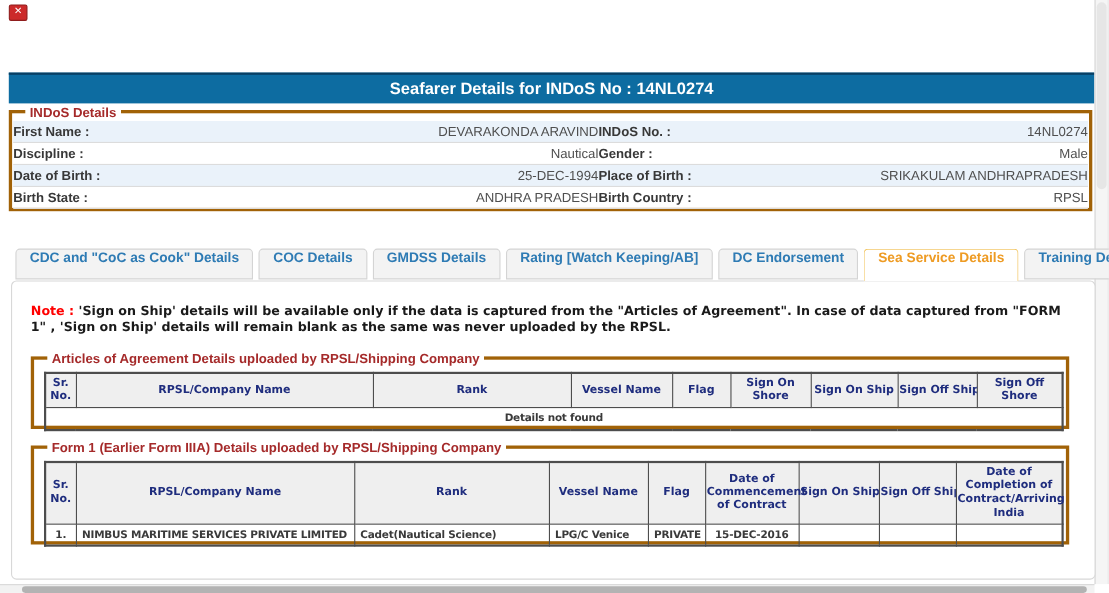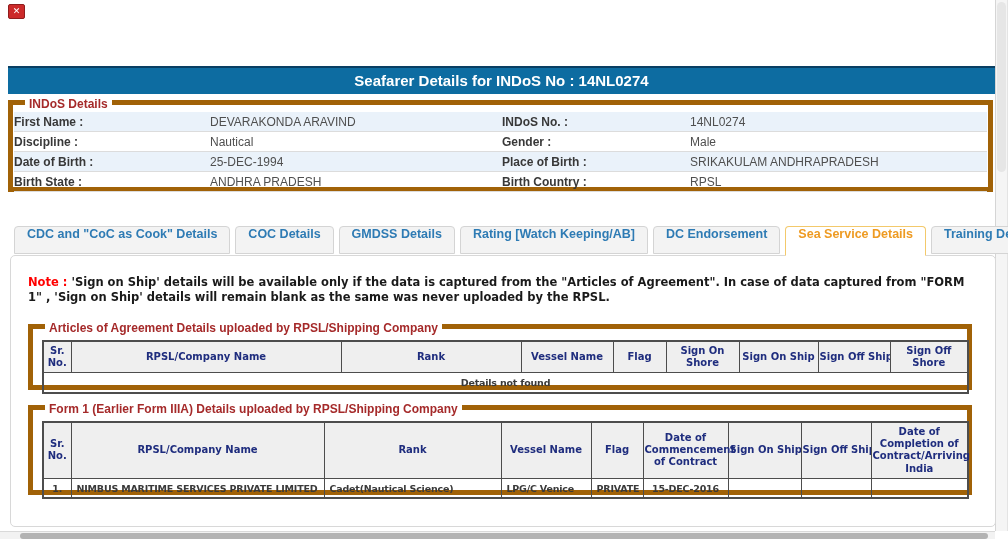--- a/index.html
+++ b/index.html
@@ -11,31 +11,31 @@
     background:#cc2a2a; border:1px solid #8f1d1d; border-radius:2px;
     color:#fff; font:bold 9px "DejaVu Sans",sans-serif; text-align:center; line-height:13px; }
 
   
   .title-bar { position:absolute; left:8px; top:66px; width:987px; height:28px;
     background:#0d6ca1; border-top:2px solid #093f63; }
   .title-bar h1 { color:#ffffff; font-size:15px; font-weight:bold; text-align:center; line-height:25px;
     font-family:Liberation Sans, sans-serif; }
 
   
-  .fs { position:absolute; border:5px solid #a16207; background:#fff; }
+  .fs { position:absolute; border:3px solid #a16207; background:#fff; }
   .fs-legend { position:absolute; top:-8px; left:12px; background:#fff; padding:0 4px;
     color:#a52a2a; font:bold 12px "Liberation Sans", sans-serif; white-space:nowrap; }
 
   
   .indos { left:8px; top:100px; width:985px; height:92px; }
   .indos-rows { position:absolute; left:1px; right:1px; top:7px; }
   .indos-row { display:flex; height:20px; line-height:20px; border-bottom:1px solid #dcdcdc; font-size:12px; }
   .indos-row.stripe { background:#eaf2fa; }
   .lbl { font-weight:bold; color:#383838; text-align:left; padding-right:7px; }
-  .val { color:#4f4f4f; text-align:left; }
+  .val { color:#4f4f4f; text-align:right;margin-left:44px; }
   .lbl-l { width:196px; } .val-l { width:292px; }
   .lbl-r { width:188px; } .val-r { flex:1; }
 
   
   .tabs { position:absolute; left:14px; top:226px; display:flex; gap:5px; z-index:3; }
   .tab { height:28px; line-height:26px; padding:0 12px; background:#f3f3f3;
     border:1px solid #d4d4d4; border-radius:4px 4px 0 0;
     color:#2e7bb4; font:bold 12.5px "Liberation Sans", sans-serif; white-space:nowrap; cursor:pointer; }
   .tab.active { background:#ffffff; border-color:#f3c96b; border-bottom-color:#ffffff;
     color:#ee9b23; height:30px; }

